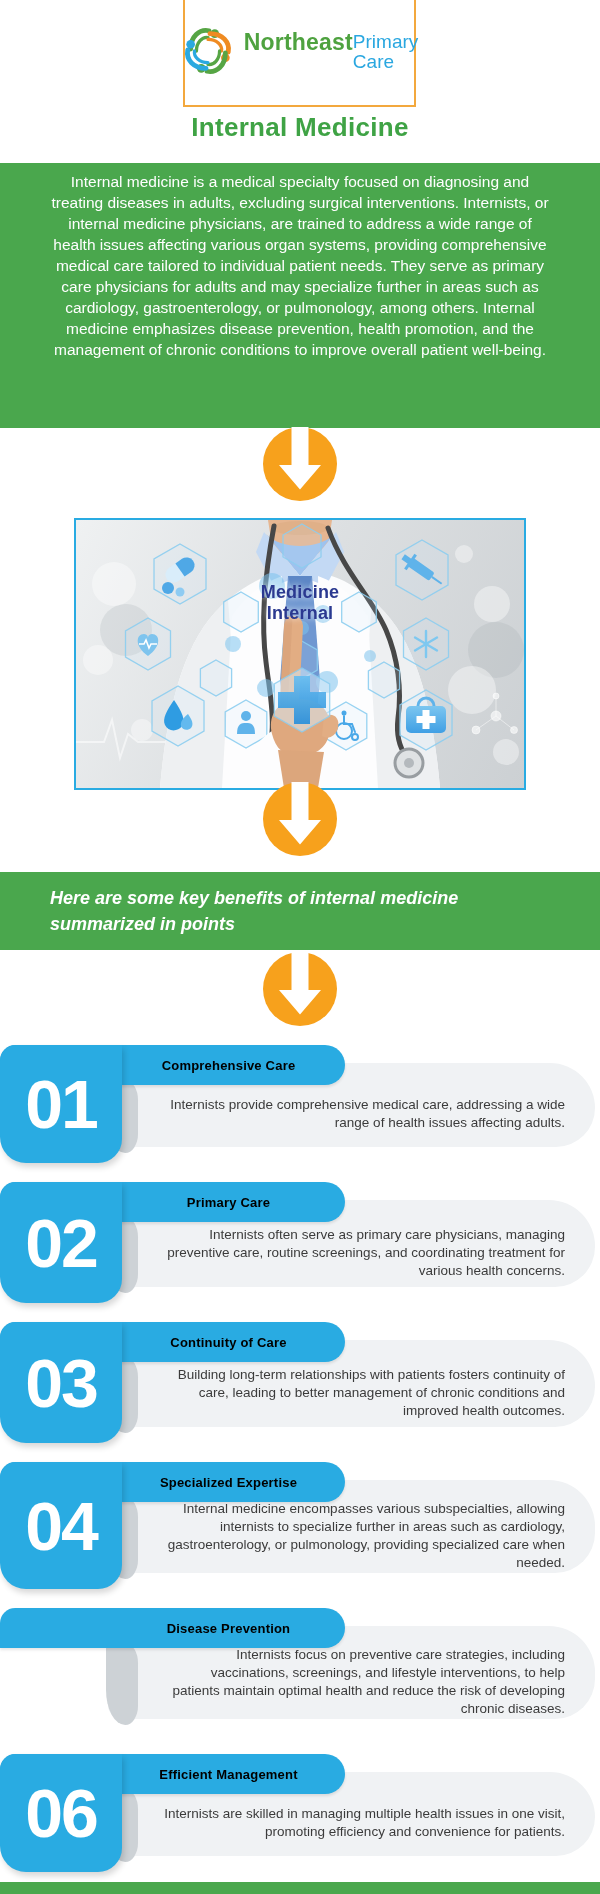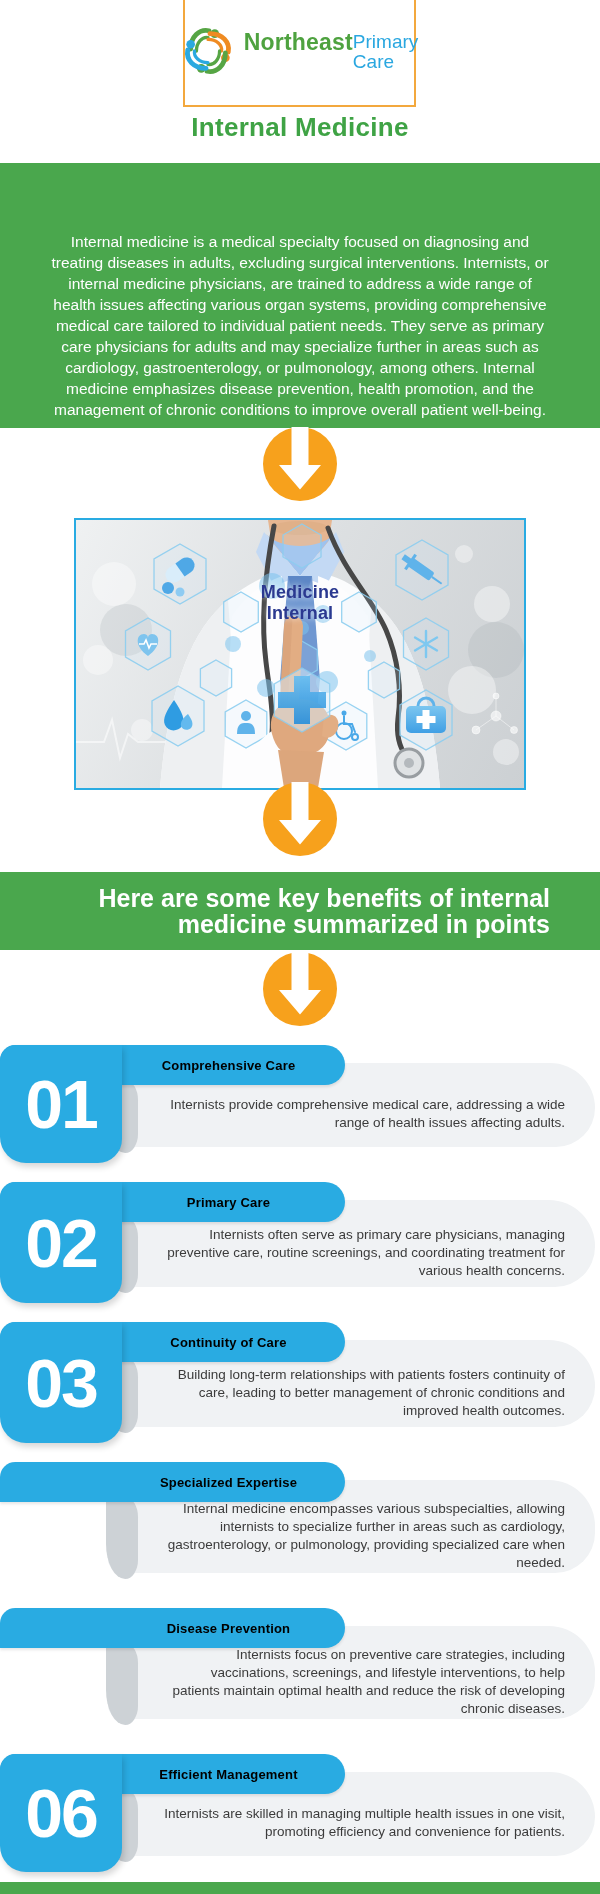--- a/index.html
+++ b/index.html
@@ -23,21 +23,21 @@
   
   .page-title {
     position:absolute; top:112px; left:0; width:600px; text-align:center;
     color:#3fa345; font-size:26px; font-weight:700; letter-spacing:.3px;
   }
 
   
   .intro {
     position:absolute; top:163px; left:0; width:600px; height:265px;
     background:#4aa74d; box-sizing:border-box;
-    display:flex; align-items:flex-end; justify-content:center; padding:8px 48px;
+    display:flex; align-items:flex-start; justify-content:center; padding:8px 48px;
   }
   .intro p {
     margin:0; color:#fefefe; text-align:center;
     font-size:15.5px; line-height:21px; font-weight:400;
   }
 
   
   .arrow { position:absolute; left:263px; width:74px; height:74px; }
   .arrow-1 { top:427px; }
   .arrow-2 { top:782px; }
@@ -57,22 +57,22 @@
     text-shadow:0 0 6px rgba(255,255,255,.85);
   }
   .photo-caption span { display:block; }
 
   
   .banner {
     position:absolute; top:872px; left:0; width:600px; height:78px;
     background:#4aa74d; display:flex; align-items:center; justify-content:center;
   }
   .banner h2 {
-    margin:0; max-width:500px; text-align:right; color:#fff;
-    font-size:25px; line-height:26px; font-weight:700;
+    margin:0; max-width:500px; text-align:left; color:#fff;
+    font-size:18px; line-height:26px; font-weight:700;font-style:italic;
   }
 
   
   .cards { position:absolute; top:1045px; left:0; width:600px; }
   .card { position:relative; }
   .card + .card { margin-top:19px; }
   .card.h2 { height:118px; }
   .card.h3 { height:121px; }
   .card.h4 { height:127px; }
 
@@ -351,20 +351,21 @@
       <div class="card-pill">Continuity of Care</div>
       <div class="card-num">03</div>
     </div>
 
     <div class="card h4">
       <div class="card-body">
         <p>Internal medicine encompasses various subspecialties, allowing internists to specialize further in areas such as cardiology, gastroenterology, or pulmonology, providing specialized care when needed.</p>
       </div>
       <div class="card-curl"></div>
       <div class="card-pill">Specialized Expertise</div>
+      <div class="card-num">04</div>
     </div>
 
     <div class="card h4">
       <div class="card-body">
         <p>Internists focus on preventive care strategies, including vaccinations, screenings, and lifestyle interventions, to help patients maintain optimal health and reduce the risk of developing chronic diseases.</p>
       </div>
       <div class="card-curl"></div>
       <div class="card-pill">Disease Prevention</div>
     </div>
 

